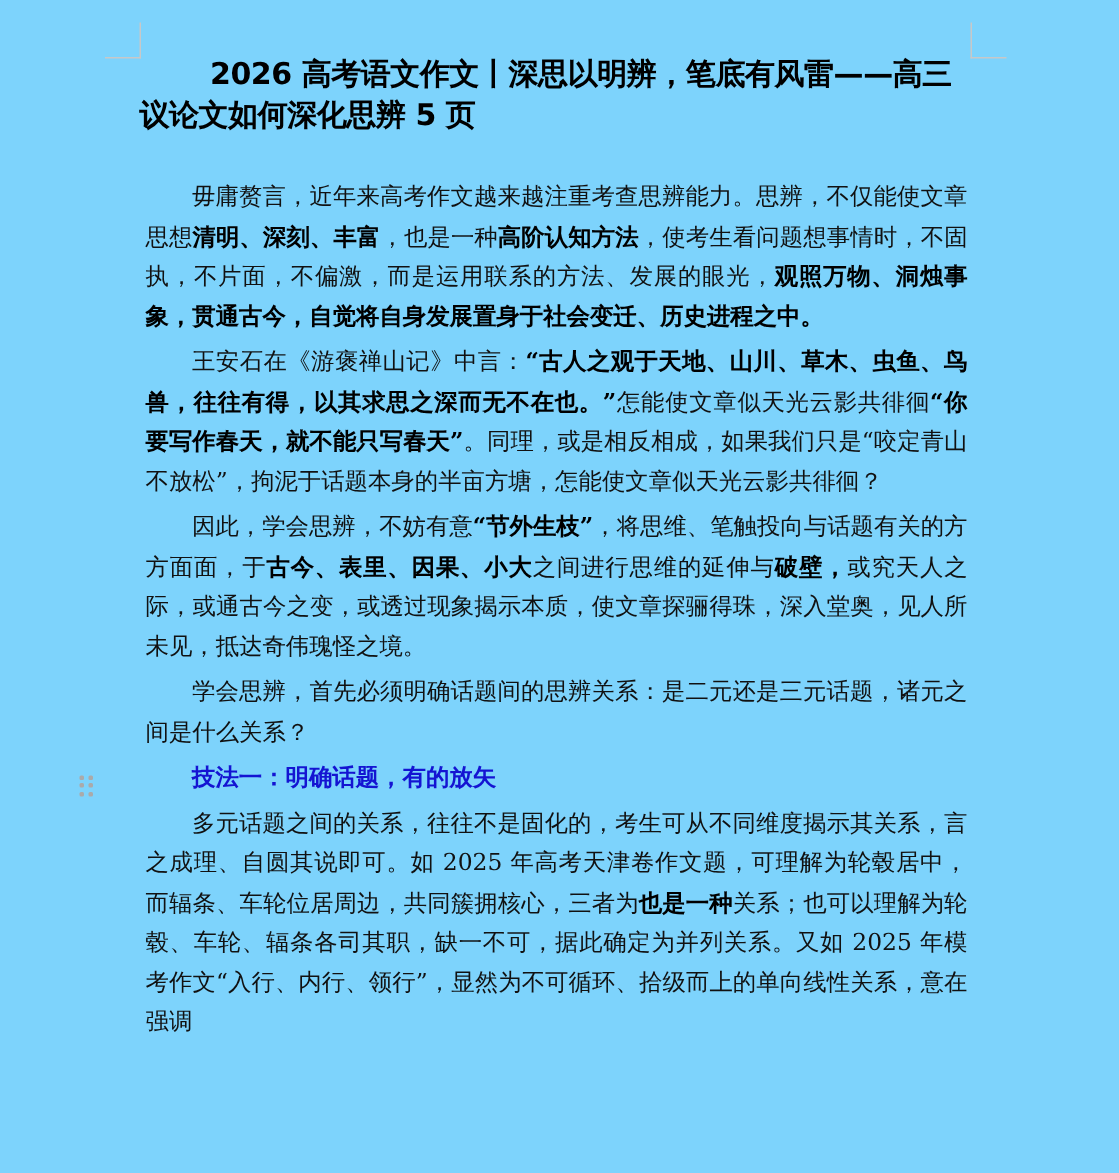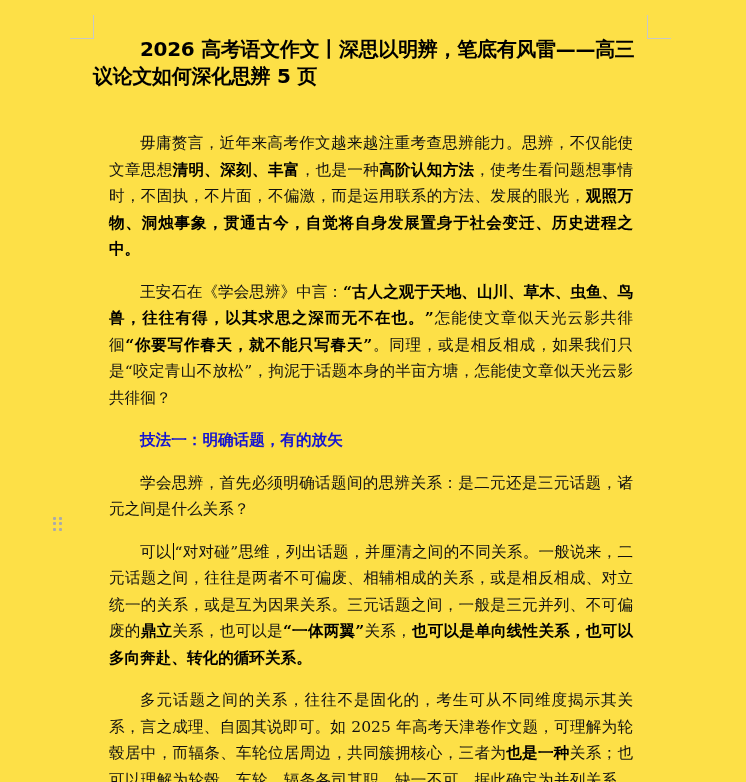--- a/index.html
+++ b/index.html
@@ -1,33 +1,33 @@
 <!DOCTYPE html>
 <html><head>
 <meta charset="utf-8">
 <style>
   html, body { margin: 0; padding: 0; background: #ffffff; }
   body { width: 746px; height: 782px; overflow: hidden; position: relative; }
-  .page { position: absolute; left: 0; top: 0; width: 746px; height: 782px; background: #fde047; }
+  .page { position: absolute; left: 0; top: 0; width: 746px; height: 782px; background: #7dd3fc; }
   .corner { position: absolute; width: 23px; height: 23px; }
   .corner-tl { left: 70px; top: 15px; border-right: 1px solid #c8c8c8; border-bottom: 1px solid #c8c8c8; }
   .corner-tr { left: 647px; top: 15px; border-left: 1px solid #c8c8c8; border-bottom: 1px solid #c8c8c8; }
   .doc-title {
     position: absolute; left: 93px; top: 36px; width: 560px;
     font-family: "DejaVu Sans", "Liberation Sans", sans-serif;
     font-weight: bold; font-size: 20px; line-height: 27px; color: #000;
     text-indent: 47px; letter-spacing: -0.3px;
   }
   .body-text {
     position: absolute; left: 93px; top: 114px; width: 556px;
     font-family: "DejaVu Serif", "Liberation Serif", serif;
     font-size: 15.6px; line-height: 26.5px; color: #111;
     text-align: justify;
   }
-  .para { margin: 16px; text-indent: 31px; }
+  .para { margin: 4px; text-indent: 31px; }
   .para b, .para .b { font-weight: bold; color: #000; }
   .heading-blue { color: #1414d2; font-weight: bold; }
   .drag-handle {
     position: absolute; left: 53px; top: 517px; width: 10px; height: 14px;
     display: grid; grid-template-columns: 4px 4px; grid-gap: 2px 2px;
   }
   .drag-handle span { width: 3px; height: 3px; background: #aaaaaa; border-radius: 1px; }
   .caret { display: inline-block; width: 1px; height: 17px; background: #000; vertical-align: -3px; margin: 0 1px; }
 </style>
 </head>
@@ -43,19 +43,19 @@
     <span></span>
       <span></span>
       <span></span>
       <span></span>
       <span></span>
       <span></span>
   </div>
 
   <div class="body-text" id="body-text">
       <p class="para"><span>毋庸赘言，近年来高考作文越来越注重考查思辨能力。思辨，不仅能使文章思想</span><span class="b">清明、深刻、丰富</span><span>，也是一种</span><span class="b">高阶认知方法</span><span>，使考生看问题想事情时，不固执，不片面，不偏激，而是运用联系的方法、发展的眼光，</span><span class="b">观照万物、洞烛事象，贯通古今，自觉将自身发展置身于社会变迁、历史进程之中。</span></p>
-      <p class="para"><span>王安石在《学会思辨》中言：</span><span class="b">“古人之观于天地、山川、草木、虫鱼、鸟兽，往往有得，以其求思之深而无不在也。”</span><span>怎能使文章似天光云影共徘徊</span><span class="b">“你要写作春天，就不能只写春天”</span><span>。同理，或是相反相成，如果我们只是“咬定青山不放松”，拘泥于话题本身的半亩方塘，怎能使文章似天光云影共徘徊？</span></p>
+      <p class="para"><span>王安石在《游褒禅山记》中言：</span><span class="b">“古人之观于天地、山川、草木、虫鱼、鸟兽，往往有得，以其求思之深而无不在也。”</span><span>怎能使文章似天光云影共徘徊</span><span class="b">“你要写作春天，就不能只写春天”</span><span>。同理，或是相反相成，如果我们只是“咬定青山不放松”，拘泥于话题本身的半亩方塘，怎能使文章似天光云影共徘徊？</span></p>
+      <p class="para"><span>因此，学会思辨，不妨有意</span><span class="b">“节外生枝”</span><span>，将思维、笔触投向与话题有关的方方面面，于</span><span class="b">古今、表里、因果、小大</span><span>之间进行思维的延伸与</span><span class="b">破壁，</span><span>或究天人之际，或通古今之变，或透过现象揭示本质，使文章探骊得珠，深入堂奥，见人所未见，抵达奇伟瑰怪之境。</span></p>
+      <p class="para"><span>学会思辨，首先必须明确话题间的思辨关系：是二元还是三元话题，诸元之间是什么关系？</span></p>
       <p class="para heading-blue" style="color: rgb(20, 20, 210);"><span>技法一：明确话题，有的放矢</span></p>
-      <p class="para"><span>学会思辨，首先必须明确话题间的思辨关系：是二元还是三元话题，诸元之间是什么关系？</span></p>
-      <p class="para"><span>可以</span><span class="caret"></span><span>“对对碰”思维，列出话题，并厘清之间的不同关系。一般说来，二元话题之间，往往是两者不可偏废、相辅相成的关系，或是相反相成、对立统一的关系，或是互为因果关系。三元话题之间，一般是三元并列、不可偏废的</span><span class="b">鼎立</span><span>关系，也可以是</span><span class="b">“一体两翼”</span><span>关系，</span><span class="b">也可以是单向线性关系，也可以多向奔赴、转化的循环关系。</span></p>
       <p class="para"><span>多元话题之间的关系，往往不是固化的，考生可从不同维度揭示其关系，言之成理、自圆其说即可。如 2025 年高考天津卷作文题，可理解为轮毂居中，而辐条、车轮位居周边，共同簇拥核心，三者为</span><span class="b">也是一种</span><span>关系；也可以理解为轮毂、车轮、辐条各司其职，缺一不可，据此确定为并列关系。又如 2025 年模考作文“入行、内行、领行”，显然为不可循环、拾级而上的单向线性关系，意在强调</span></p>
     </div>
 </div>
 
 </body></html>

